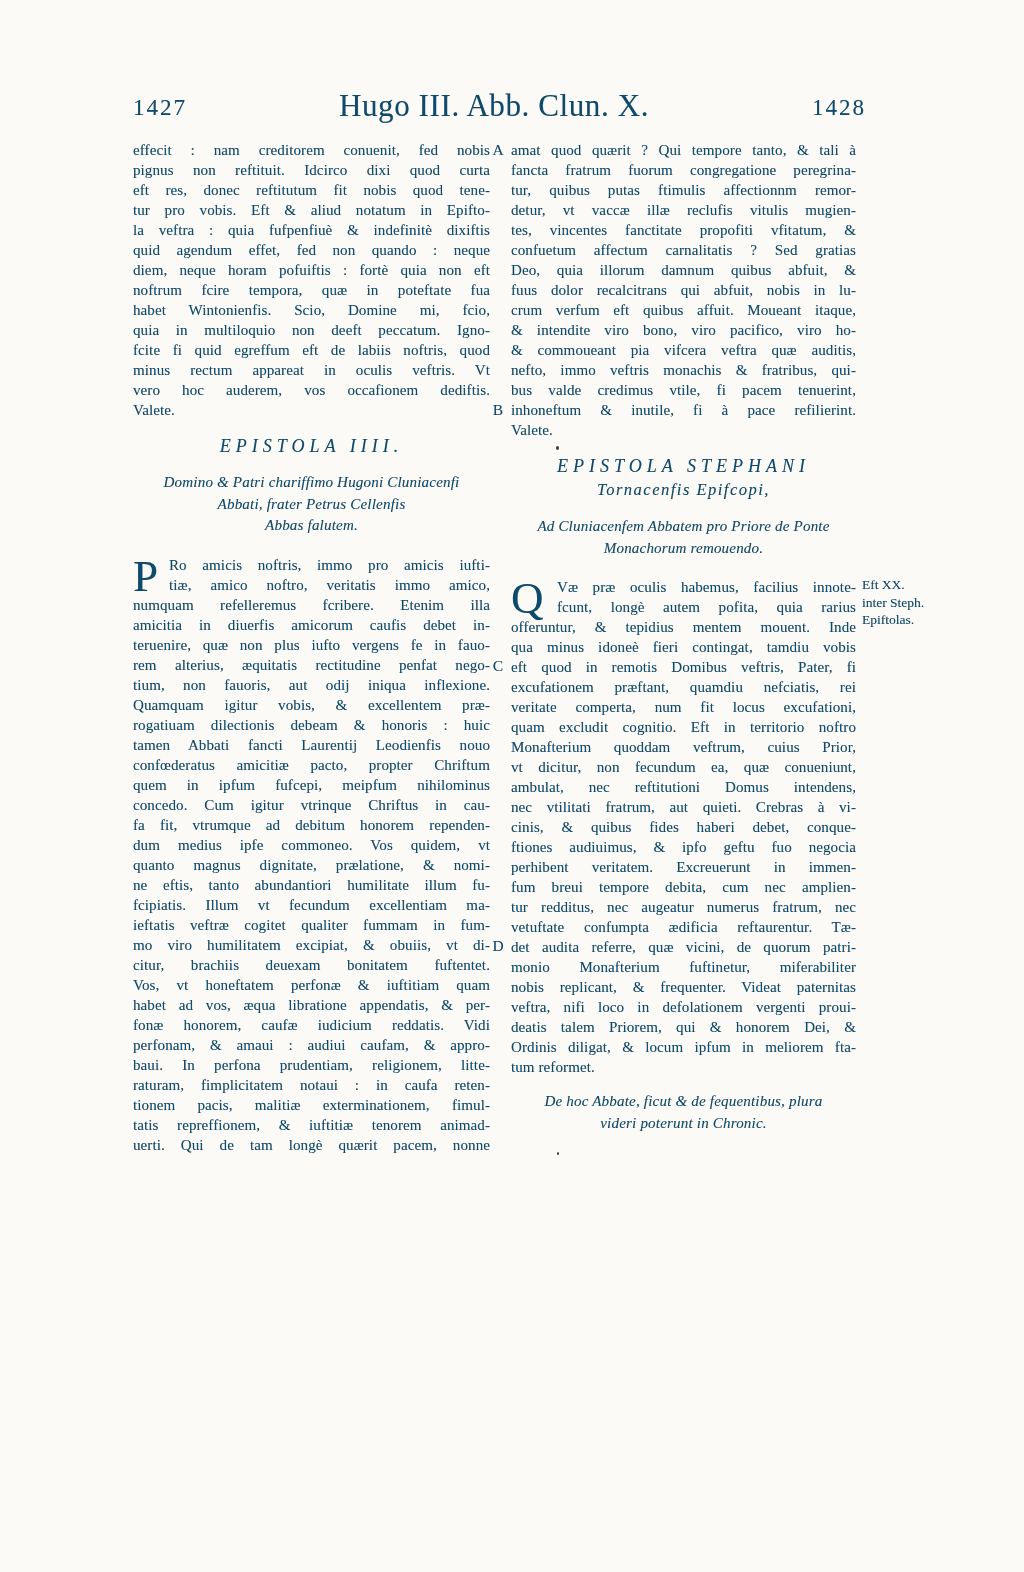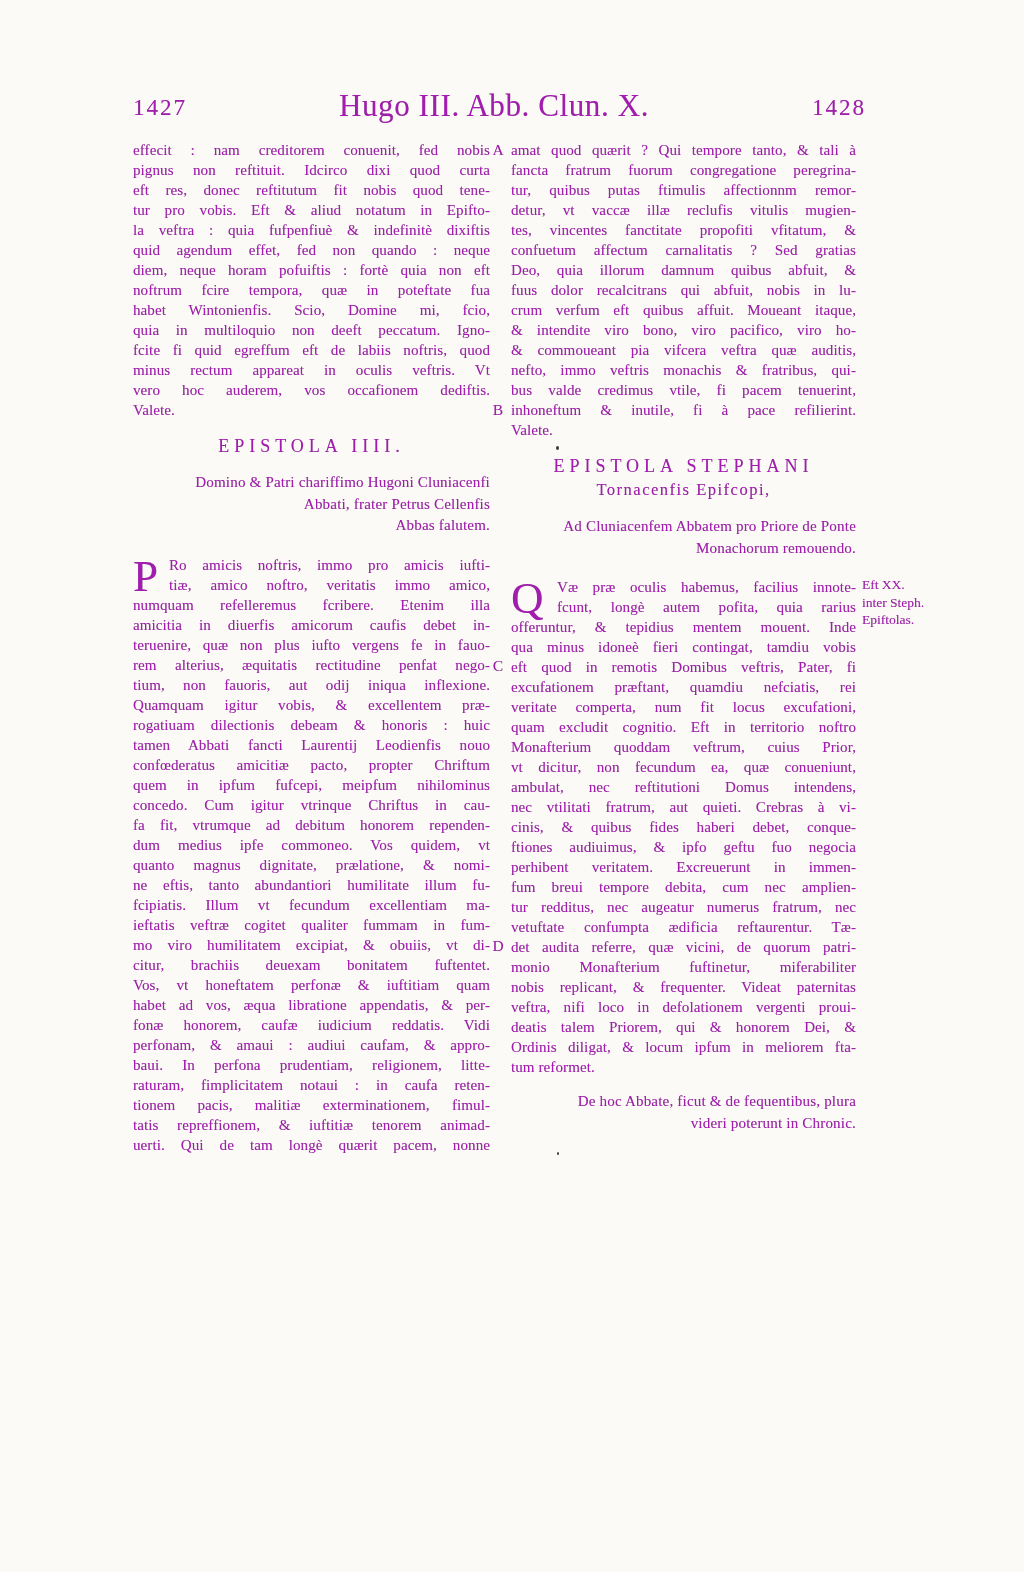--- a/index.html
+++ b/index.html
@@ -1,43 +1,43 @@
 <!DOCTYPE html>
 <html><head>
 <meta charset="utf-8">
 <style>
   html,body { margin:0; padding:0; background:#e9e7e1; }
   .page {
     position:relative; width:1024px; height:1572px;
     background:#fbfaf6;
     font-family:"Liberation Serif","DejaVu Serif",serif;
-    color:#a21caf; overflow:hidden;
+    color:#0c4a6e; overflow:hidden;
     text-shadow:0.2px 0.2px 0 rgba(25,25,25,0.28);
   }
   .hdr-num { position:absolute; top:95px; font-size:23px; letter-spacing:2px; }
   .hdr-left { left:133px; }
   .hdr-right { left:812px; }
   .hdr-title {
     position:absolute; top:88px; left:294px; width:400px;
     text-align:center; font-size:31px; letter-spacing:0.6px; white-space:nowrap;
   }
   .col { position:absolute; top:140px; }
   #col-left  { left:133px; width:357px; }
   #col-right { left:511px; width:345px; }
   .block + .block { margin-top:14px; }
   .line {
     font-size:15px; line-height:20px;
     text-align:justify; text-align-last:justify;
     letter-spacing:0.1px;
   }
   .line.free { text-align-last:left; }
-  .heading-block { text-align:center; }
+  .heading-block { text-align:center;font-style:italic; }
   .epistola-heading { font-size:18px; letter-spacing:5px; line-height:24px; white-space:nowrap; }
   .epistola-subheading { font-size:16.5px; letter-spacing:1.5px; line-height:24px; }
-  .italic-block { text-align:right; }
+  .italic-block { text-align:center; font-style:italic; }
   .salutation-line { font-size:15px; line-height:21.5px; letter-spacing:0.2px; }
   .para.has-dropcap { position:relative; margin-top:18px; }
   .closing { margin-top:24px; }
   .drop-cap { position:absolute; left:0; top:1px; font-size:45px; line-height:40px; }
   .dc-indent { padding-left:var(--dci,38px); }
   .gutter-letter {
     position:absolute; left:487px; width:22px; text-align:center;
     font-size:15.5px; line-height:20px;
   }
   #margin-note { position:absolute; left:862px; top:576px; width:118px; }

